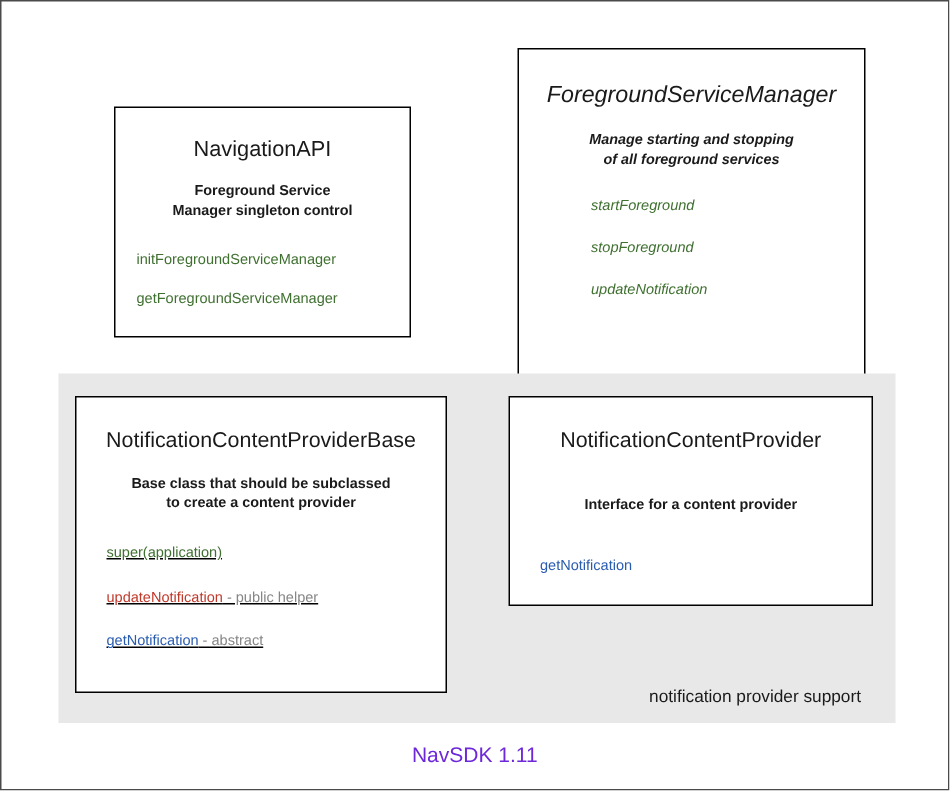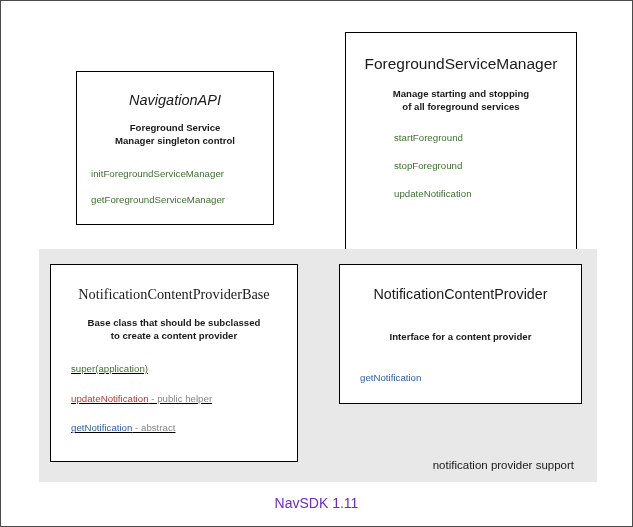--- a/index.html
+++ b/index.html
@@ -52,27 +52,27 @@
   }
   .m-green  { color: #3f7030; }
   .m-red    { color: #c0392b; }
   .m-blue   { color: #2a5cb0; }
   .m-note   { color: #868686; }
 
   
   #box-navigationapi {
     left: 75px; top: 70px; width: 198px; height: 154px;
   }
-  #box-navigationapi .class-title { margin-top: 20px; font-style: italic; }
+  #box-navigationapi .class-title { margin-top: 20px; }
   #box-navigationapi .class-desc  { margin-top: 13px; }
   #box-navigationapi .method-list { margin: 21px 0 0 14px; }
   #box-navigationapi .method      { margin-bottom: 16px; }
 
   #box-foregroundservicemanager {
-    left: 344px; top: 31px; width: 232px; height: 238px;
+    left: 344px; top: 31px; width: 232px; height: 238px; font-style: italic;
   }
   #box-foregroundservicemanager .class-title { margin-top: 22px; font-size: 15.5px; }
   #box-foregroundservicemanager .class-desc  { margin-top: 14px; }
   #box-foregroundservicemanager .method-list { margin: 20px 0 0 15px; }
   #box-foregroundservicemanager .method      { margin-bottom: 18px; padding-left: 33px; }
 
   
   #group-notification-support {
     position: absolute;
     left: 38px; top: 248px; width: 558px; height: 233px;
@@ -82,21 +82,21 @@
     position: absolute;
     right: 23px; bottom: 11px;
     font-size: 11.5px;
     color: #1a1a1a;
     white-space: nowrap;
   }
 
   #box-notificationcontentproviderbase {
     left: 11px; top: 15px; width: 248px; height: 198px;
   }
-  #box-notificationcontentproviderbase .class-title { margin-top: 21px; font-size: 14.3px; font-family: Liberation Serif, serif; }
+  #box-notificationcontentproviderbase .class-title { margin-top: 21px; font-size: 14.3px; }
   #box-notificationcontentproviderbase .class-desc  { margin-top: 14px; }
   #box-notificationcontentproviderbase .method-list { margin: 21px 0 0 20px; text-decoration: underline; }
   #box-notificationcontentproviderbase .method      { margin-bottom: 20px; }
 
   #box-notificationcontentprovider {
     left: 300px; top: 15px; width: 243px; height: 140px;
   }
   #box-notificationcontentprovider .class-title { margin-top: 21px; font-size: 14.3px; }
   #box-notificationcontentprovider .class-desc  { margin-top: 28px; }
   #box-notificationcontentprovider .method-list { margin: 29px 0 0 20px; }

